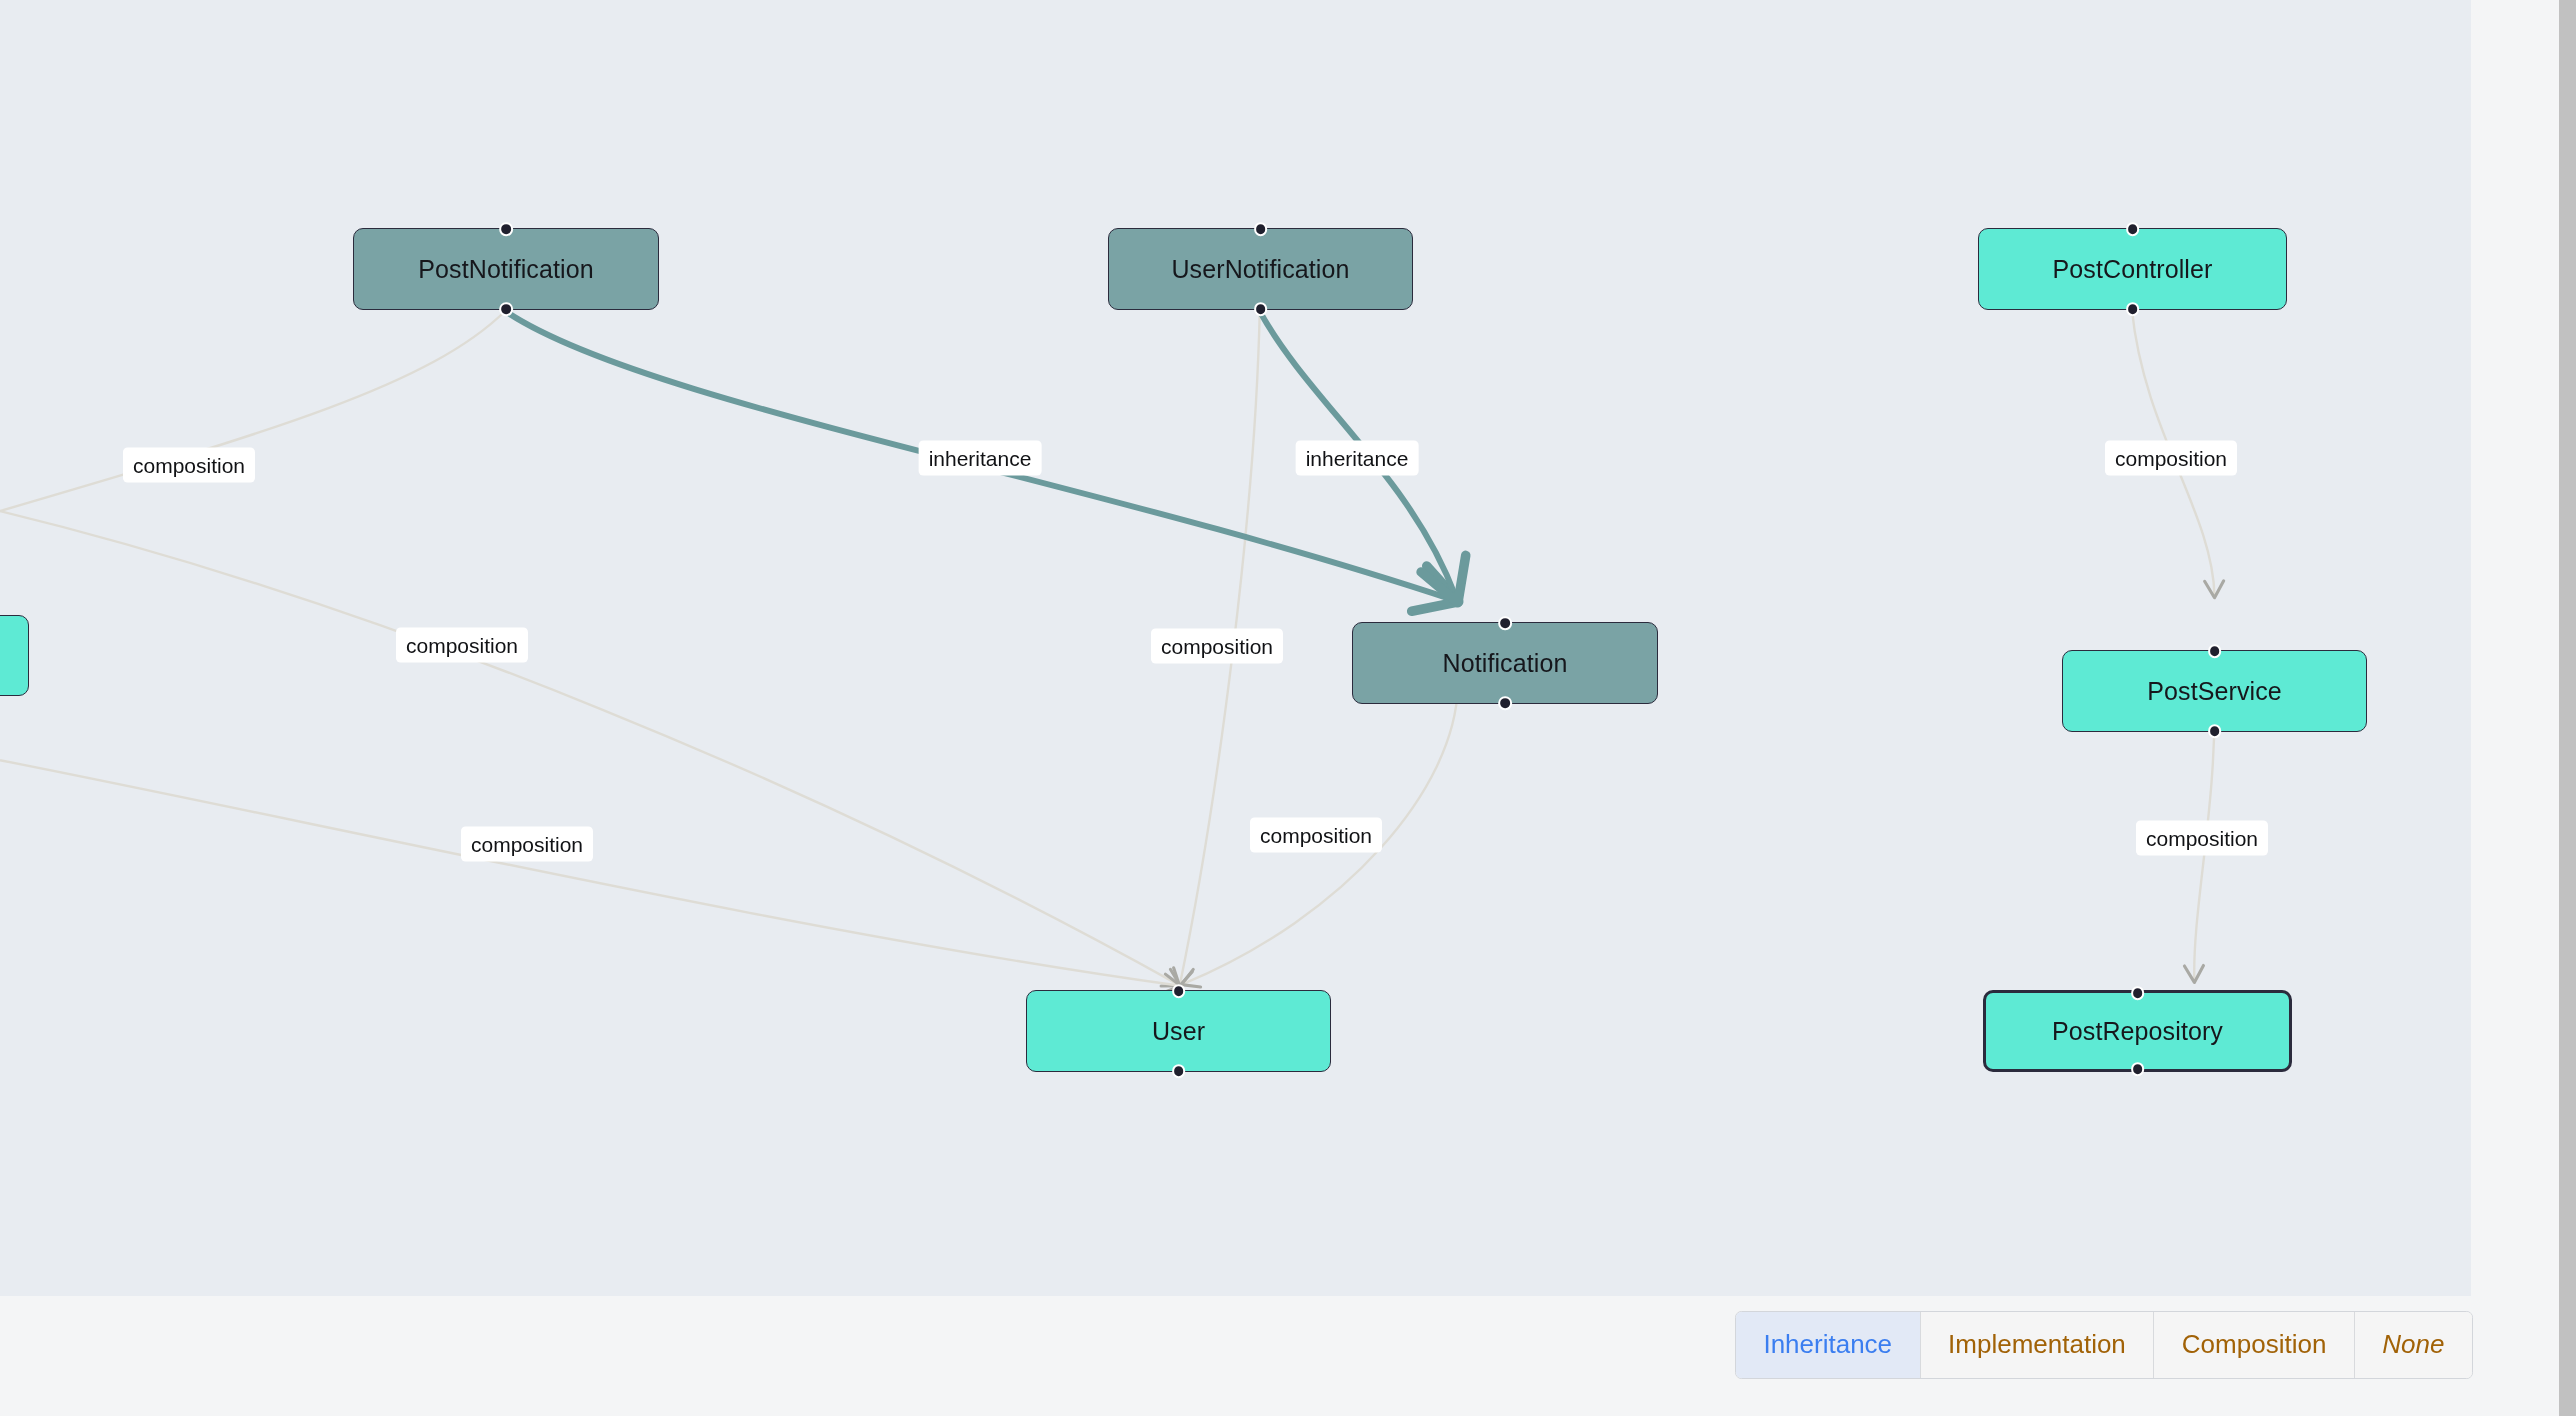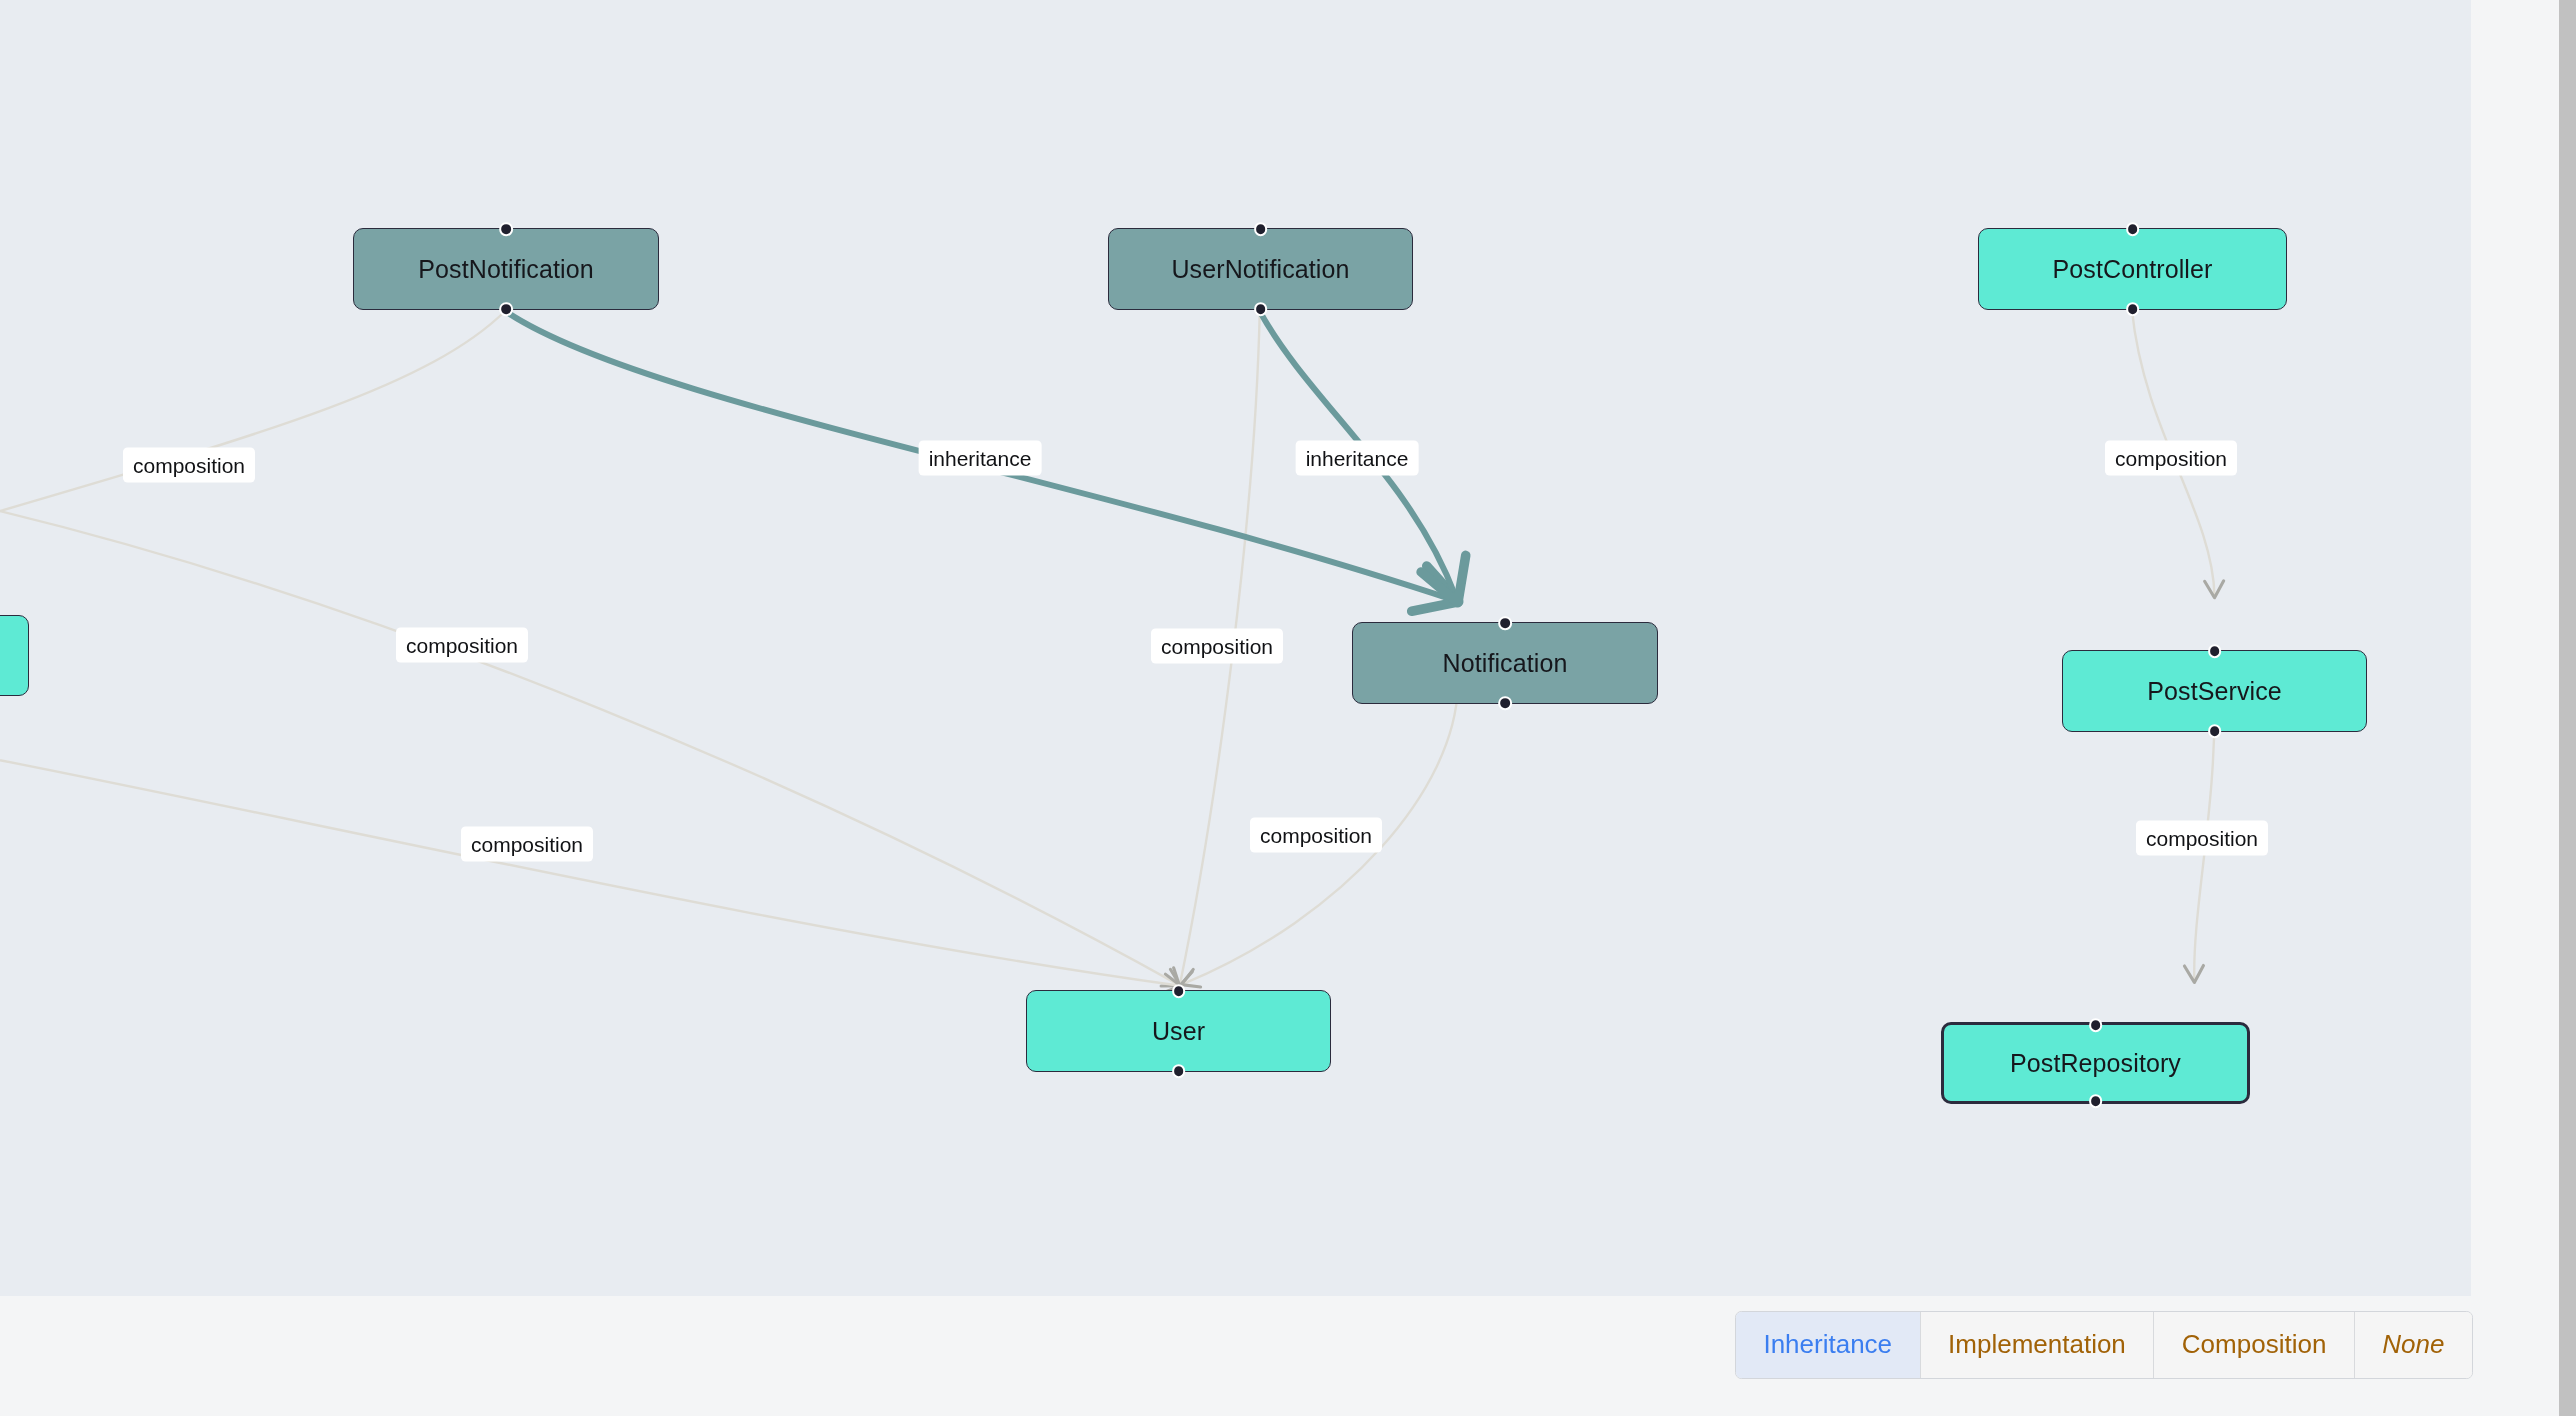--- a/index.html
+++ b/index.html
@@ -204,21 +204,21 @@
         <div class="node light" style="left: 2062px; top: 606px; width: 305px; height: 82px; margin-top: 44px;">
           <span class="node-label">PostService</span>
           <span class="handle top"></span>
           <span class="handle bottom"></span>
         </div>
         <div class="node light" style="left: 1026px; top: 990px; width: 305px; height: 82px;">
           <span class="node-label">User</span>
           <span class="handle top"></span>
           <span class="handle bottom"></span>
         </div>
-        <div class="node light selected" style="left: 1941px; top: 990px; width: 309px; height: 82px; margin-top: 32px;">
+        <div class="node light selected" style="left: 1983px; top: 990px; width: 309px; height: 82px;">
           <span class="node-label">PostRepository</span>
           <span class="handle top"></span>
           <span class="handle bottom"></span>
         </div>
         <div class="node light" style="left: -55px; top: 615px; width: 84px; height: 81px;">
           <span class="node-label"></span>
         </div>
       </div>
 
     <div id="edge-labels">

